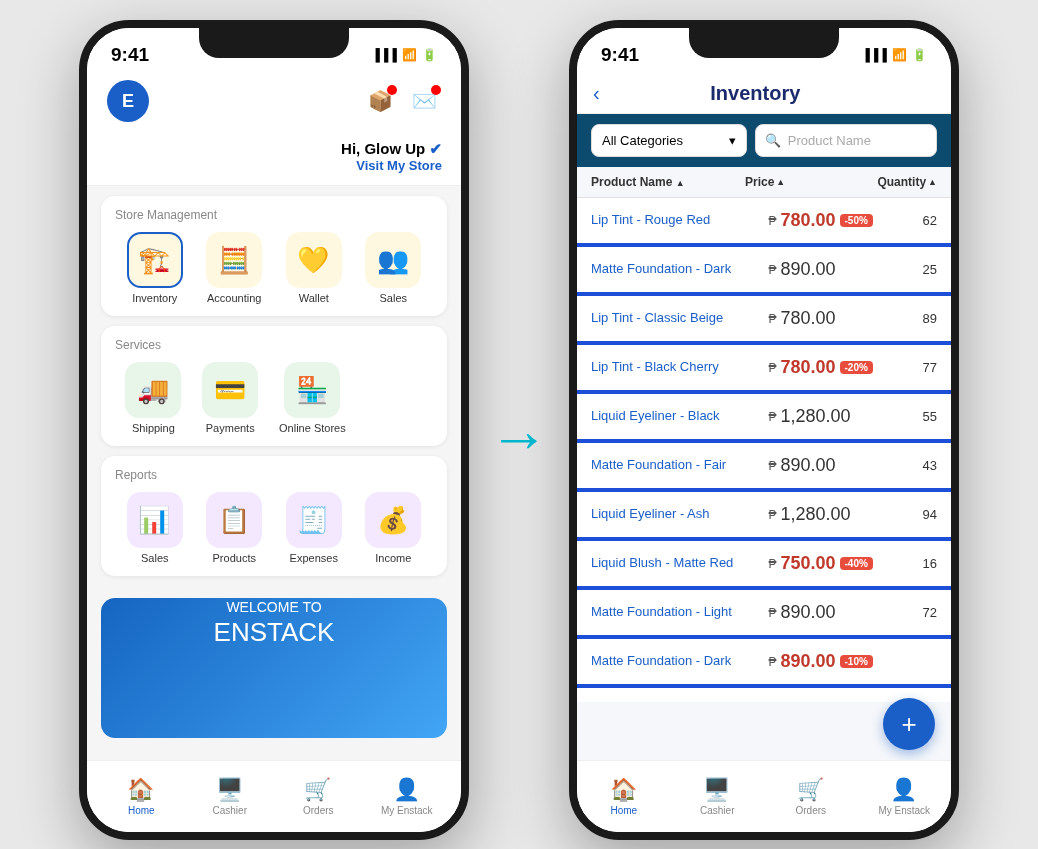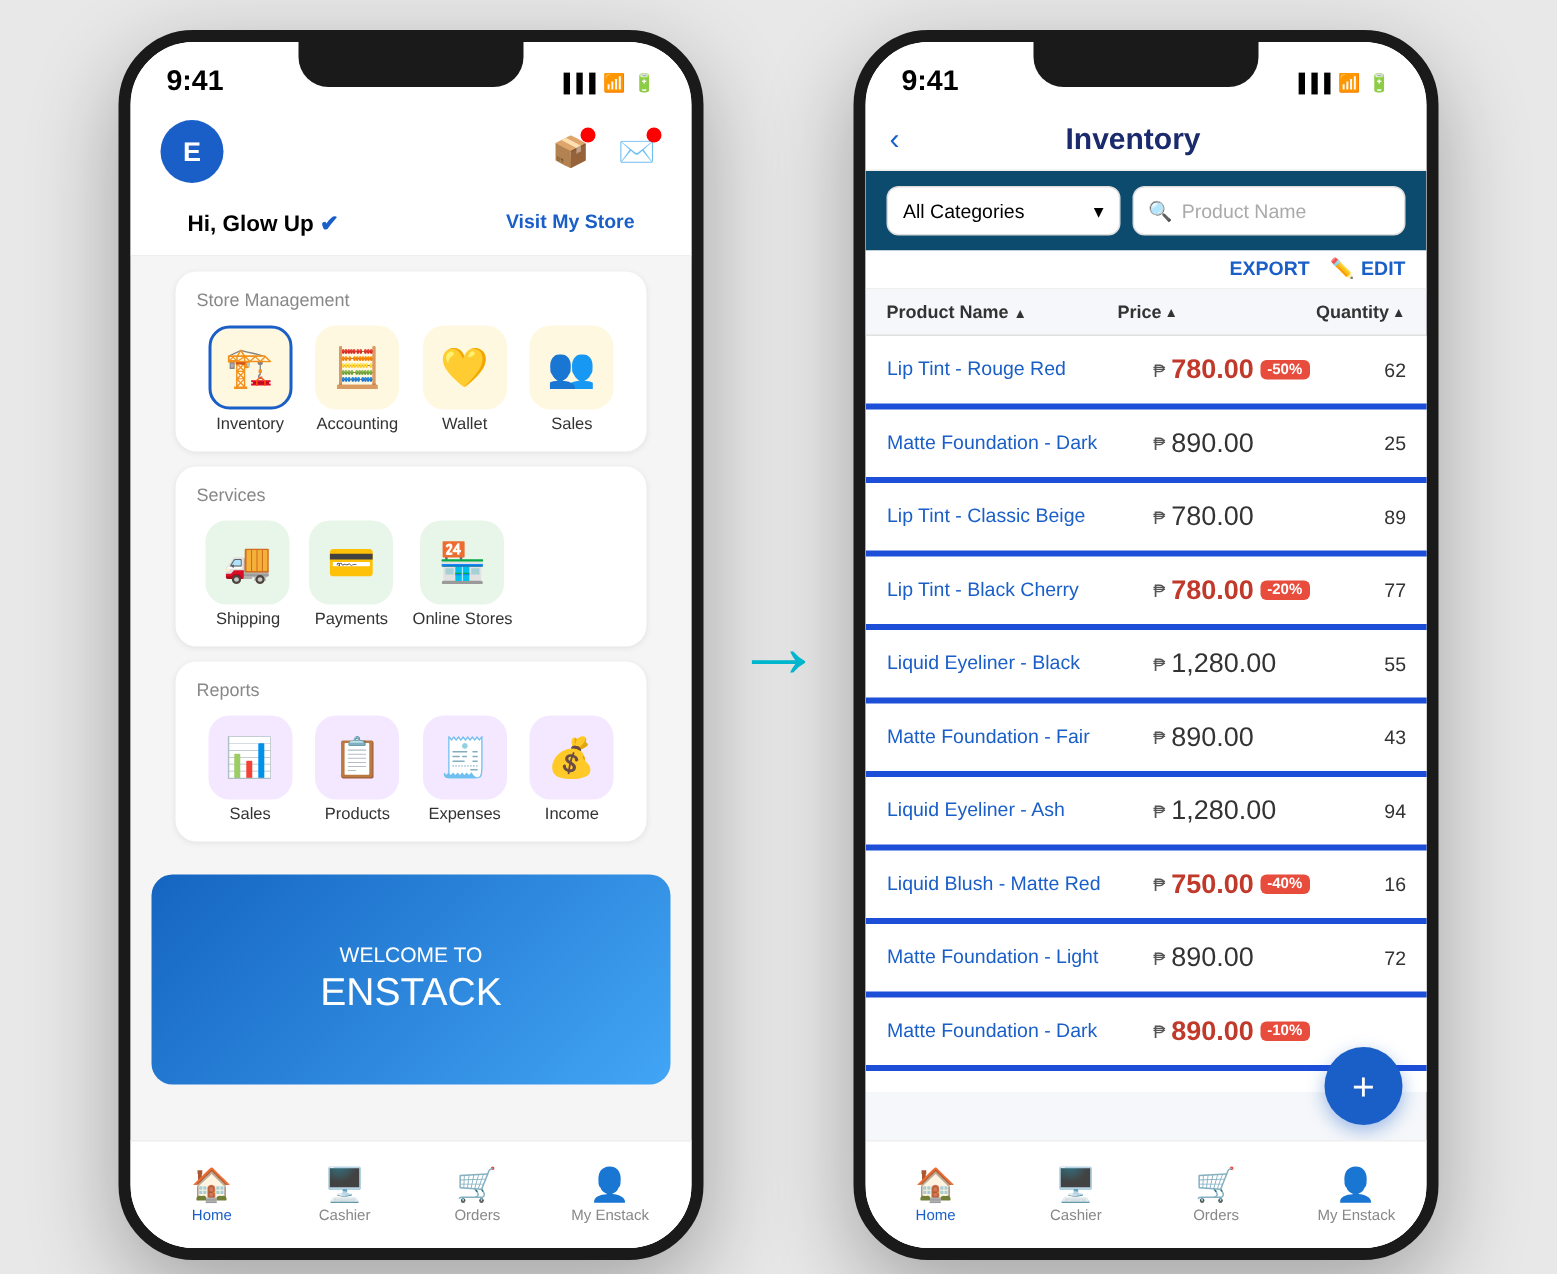--- a/index.html
+++ b/index.html
@@ -96,32 +96,33 @@
     }
     .badge {
       position: absolute;
       top: 0; right: 0;
       width: 10px; height: 10px;
       background: red;
       border-radius: 50%;
     }
     .greeting-bar {
       background: #fff;
-      padding: 6px 38px 12px;
+      padding: 6px 19px 12px;
       display: flex;
       justify-content: space-between;
-      align-items: flex-start;
+      align-items: flex-end;
       border-bottom: 1px solid #eee;
+      flex-direction: column;
     }
     .greeting-text { font-size: 15px; color: #333; }
     .greeting-text span { font-weight: 700; color: #000; }
     .visit-link { color: #1a5fc8; font-size: 13px; font-weight: 600; }
     .section-card {
       background: #fff;
-      margin: 10px 30px;
+      margin: 10px 14px;
       border-radius: 14px;
       padding: 12px 14px;
       box-shadow: 0 1px 4px rgba(0,0,0,0.08);
     }
     .section-label {
       font-size: 12px;
       color: #888;
       margin-bottom: 10px;
     }
     .icon-grid {
@@ -143,21 +144,21 @@
     }
     .icon-box.yellow { background: #fff8e1; }
     .icon-box.purple { background: #f3e8ff; }
     .icon-label { font-size: 11px; color: #333; text-align: center; }
     .banner {
       margin: 22px 14px;
       border-radius: 14px;
       overflow: hidden;
       height: 140px;
       background: linear-gradient(135deg, #1565c0, #42a5f5);
-      display: flex; align-items: center; justify-content: center;
+      display: flex; align-items: flex-start; justify-content: center;
       position: relative;
     }
     .banner-text {
       color: #fff;
       font-size: 20px;
       font-weight: 900;
       text-align: center;
       line-height: 1.3;
     }
     .banner-text span { font-size: 14px; font-weight: 400; display: block; }
@@ -474,27 +475,20 @@
         <div class="dropdown">
           <span>All Categories</span>
           <span>▾</span>
         </div>
         <div class="search-box">
           <span>🔍</span>
           <span>Product Name</span>
         </div>
       </div>
 
-      <div class="inv-actions">
-        <span class="action-btn">EXPORT</span>
-        <span class="action-btn">
-          <span>✏️</span>
-          <span>EDIT</span>
-        </span>
-      </div>
 
       <div class="table-header">
         <span class="th name">Product Name <span class="sort-arrow">▲</span></span>
         <span class="th price">Price <span class="sort-arrow">▲</span></span>
         <span class="th qty">Quantity <span class="sort-arrow">▲</span></span>
       </div>
 
       <div class="table-body" id="inventory-table">
       <div class="table-row">
             <span class="td name">Lip Tint - Rouge Red</span>

